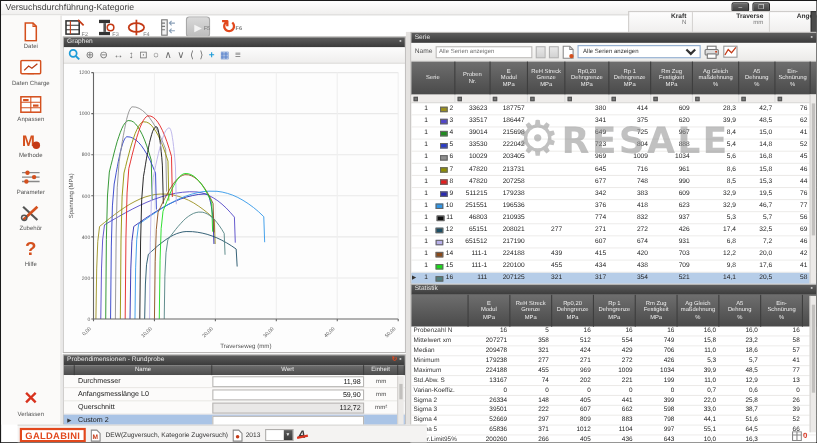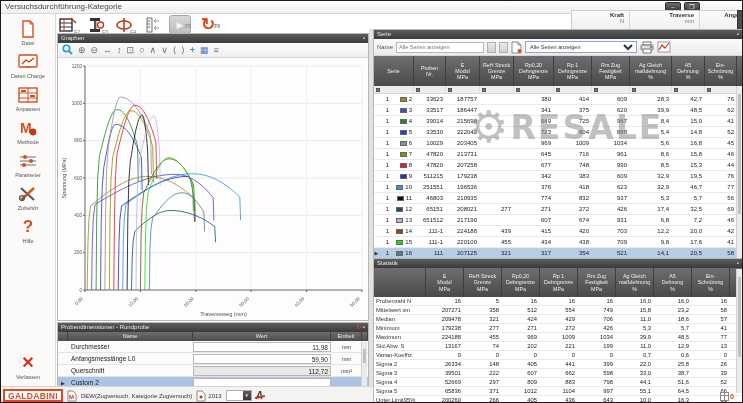--- a/index.html
+++ b/index.html
@@ -88,21 +88,21 @@
   .stats{left:372px;top:257px;width:370px;height:146px;}
   .sthead{display:grid;grid-template-columns:52px repeat(8,38px);height:29px;background:linear-gradient(#6e6e6e,#4a4a4a);}
   .sthead div{color:#f0f0f0;font-size:5.3px;line-height:1.15;text-align:center;border-right:1px solid #3e3e3e;display:flex;align-items:center;justify-content:center;white-space:pre-line;}
   .strow{display:grid;grid-template-columns:52px repeat(8,38px);height:9px;background:#fff;border-bottom:1px solid #eceae8;}
   .strow div{font-size:5.8px;color:#222;line-height:9px;text-align:right;padding-right:3px;}
   .strow .rl{text-align:left;padding-left:2px;color:#333;}
   .stats-corner{position:absolute;right:8px;bottom:2px;display:flex;align-items:center;gap:1px;}
   .stats-corner .num{color:#d8321e;font-size:7px;font-weight:bold;}
 
   
-  .statusbar{position:absolute;left:0;top:385px;width:372px;height:18px;background:#f4f3f2;border-top:1px solid #d8d6d4;display:flex;align-items:center;gap:4px;padding:0 2px;}
+  .statusbar{position:absolute;left:15px;top:385px;width:372px;height:18px;background:#f4f3f2;border-top:1px solid #d8d6d4;display:flex;align-items:center;gap:4px;padding:0 2px;}
   .brand{border:2px solid #e2481d;color:#e2481d;font-weight:bold;font-size:8.5px;padding:0 3px;height:13px;line-height:10px;background:#fff;letter-spacing:.3px;}
   .doc-text{font-size:6px;color:#333;}
   .year-box{display:flex;align-items:center;gap:2px;font-size:6px;color:#333;}
   .sb-drop{width:26px;height:11px;background:#fff;border:1px solid #b0aeac;position:relative;}
   .sb-drop .db{position:absolute;right:0;top:0;width:8px;height:100%;background:linear-gradient(#5c5c5c,#3b3b3b);color:#eee;font-size:5px;line-height:9px;text-align:center;}
   .a-icon{color:#3a3a3a;font-size:10px;font-weight:bold;font-style:italic;position:relative;}
   .a-icon::after{content:"";position:absolute;left:-1px;top:6px;width:10px;height:2px;background:#d8321e;transform:rotate(-12deg);}
 
   
   .watermark{position:absolute;left:468px;top:104px;display:flex;align-items:center;gap:2px;color:#8f8f8f;opacity:.55;pointer-events:none;z-index:50;}

